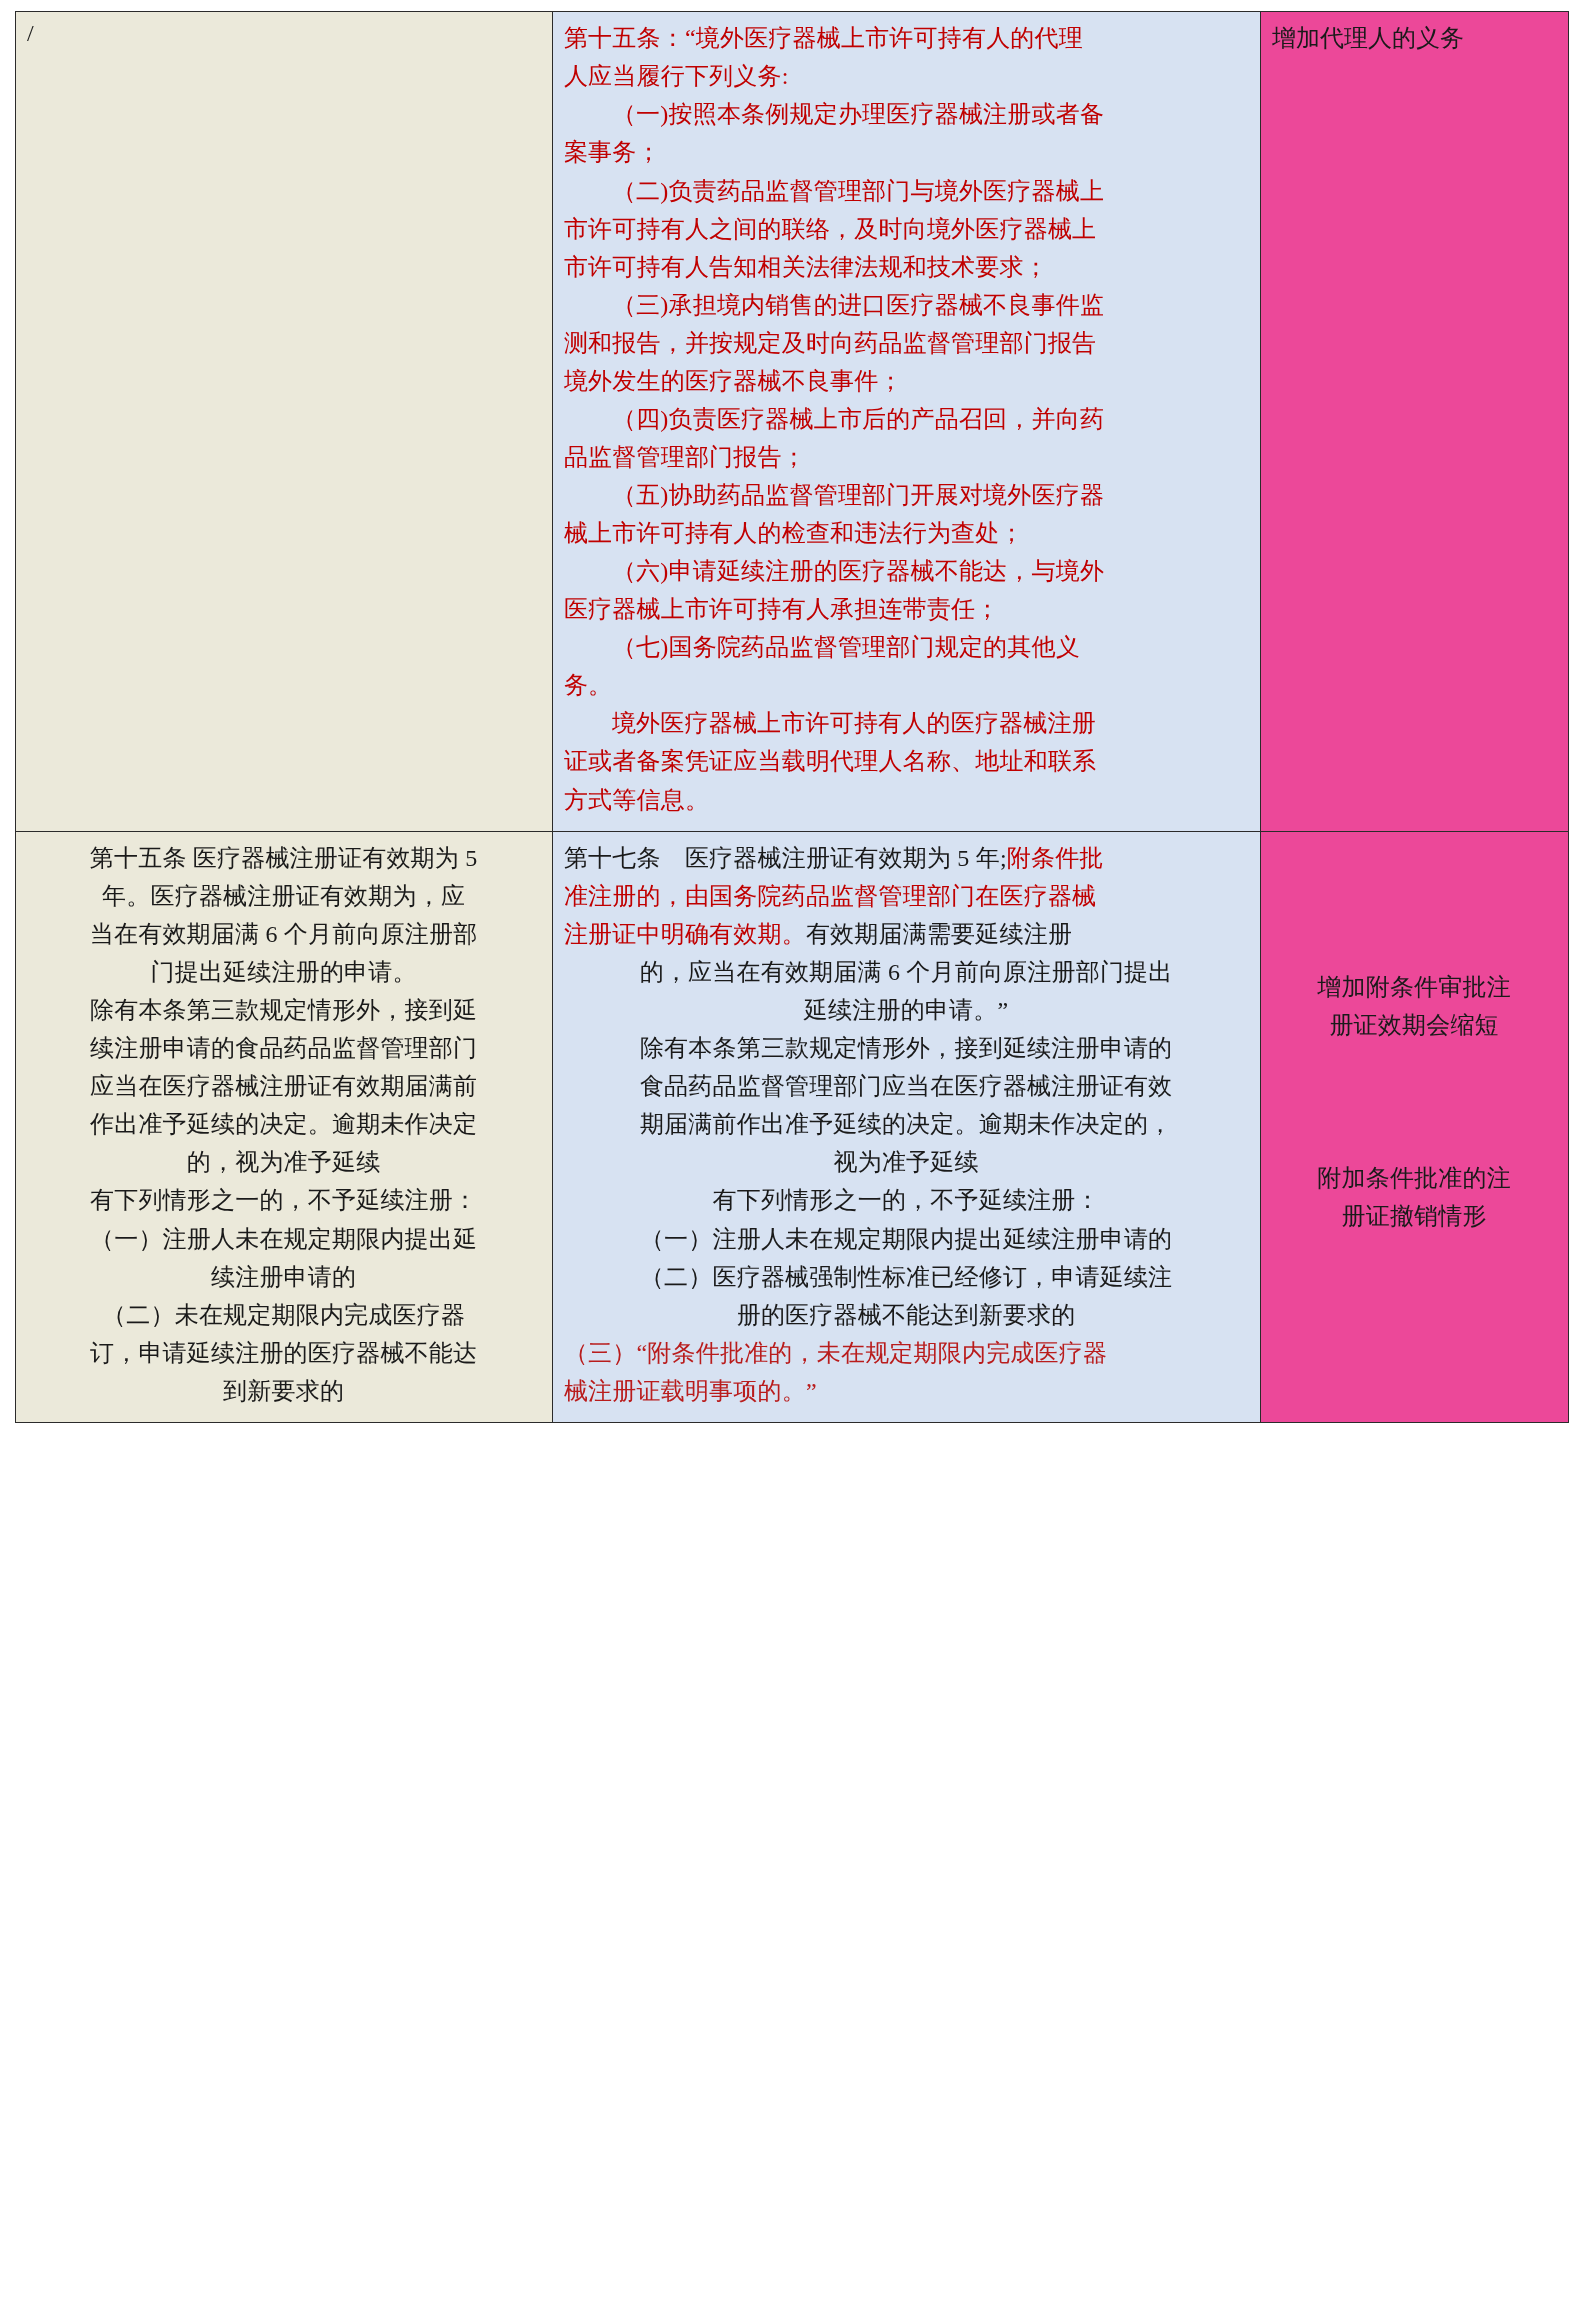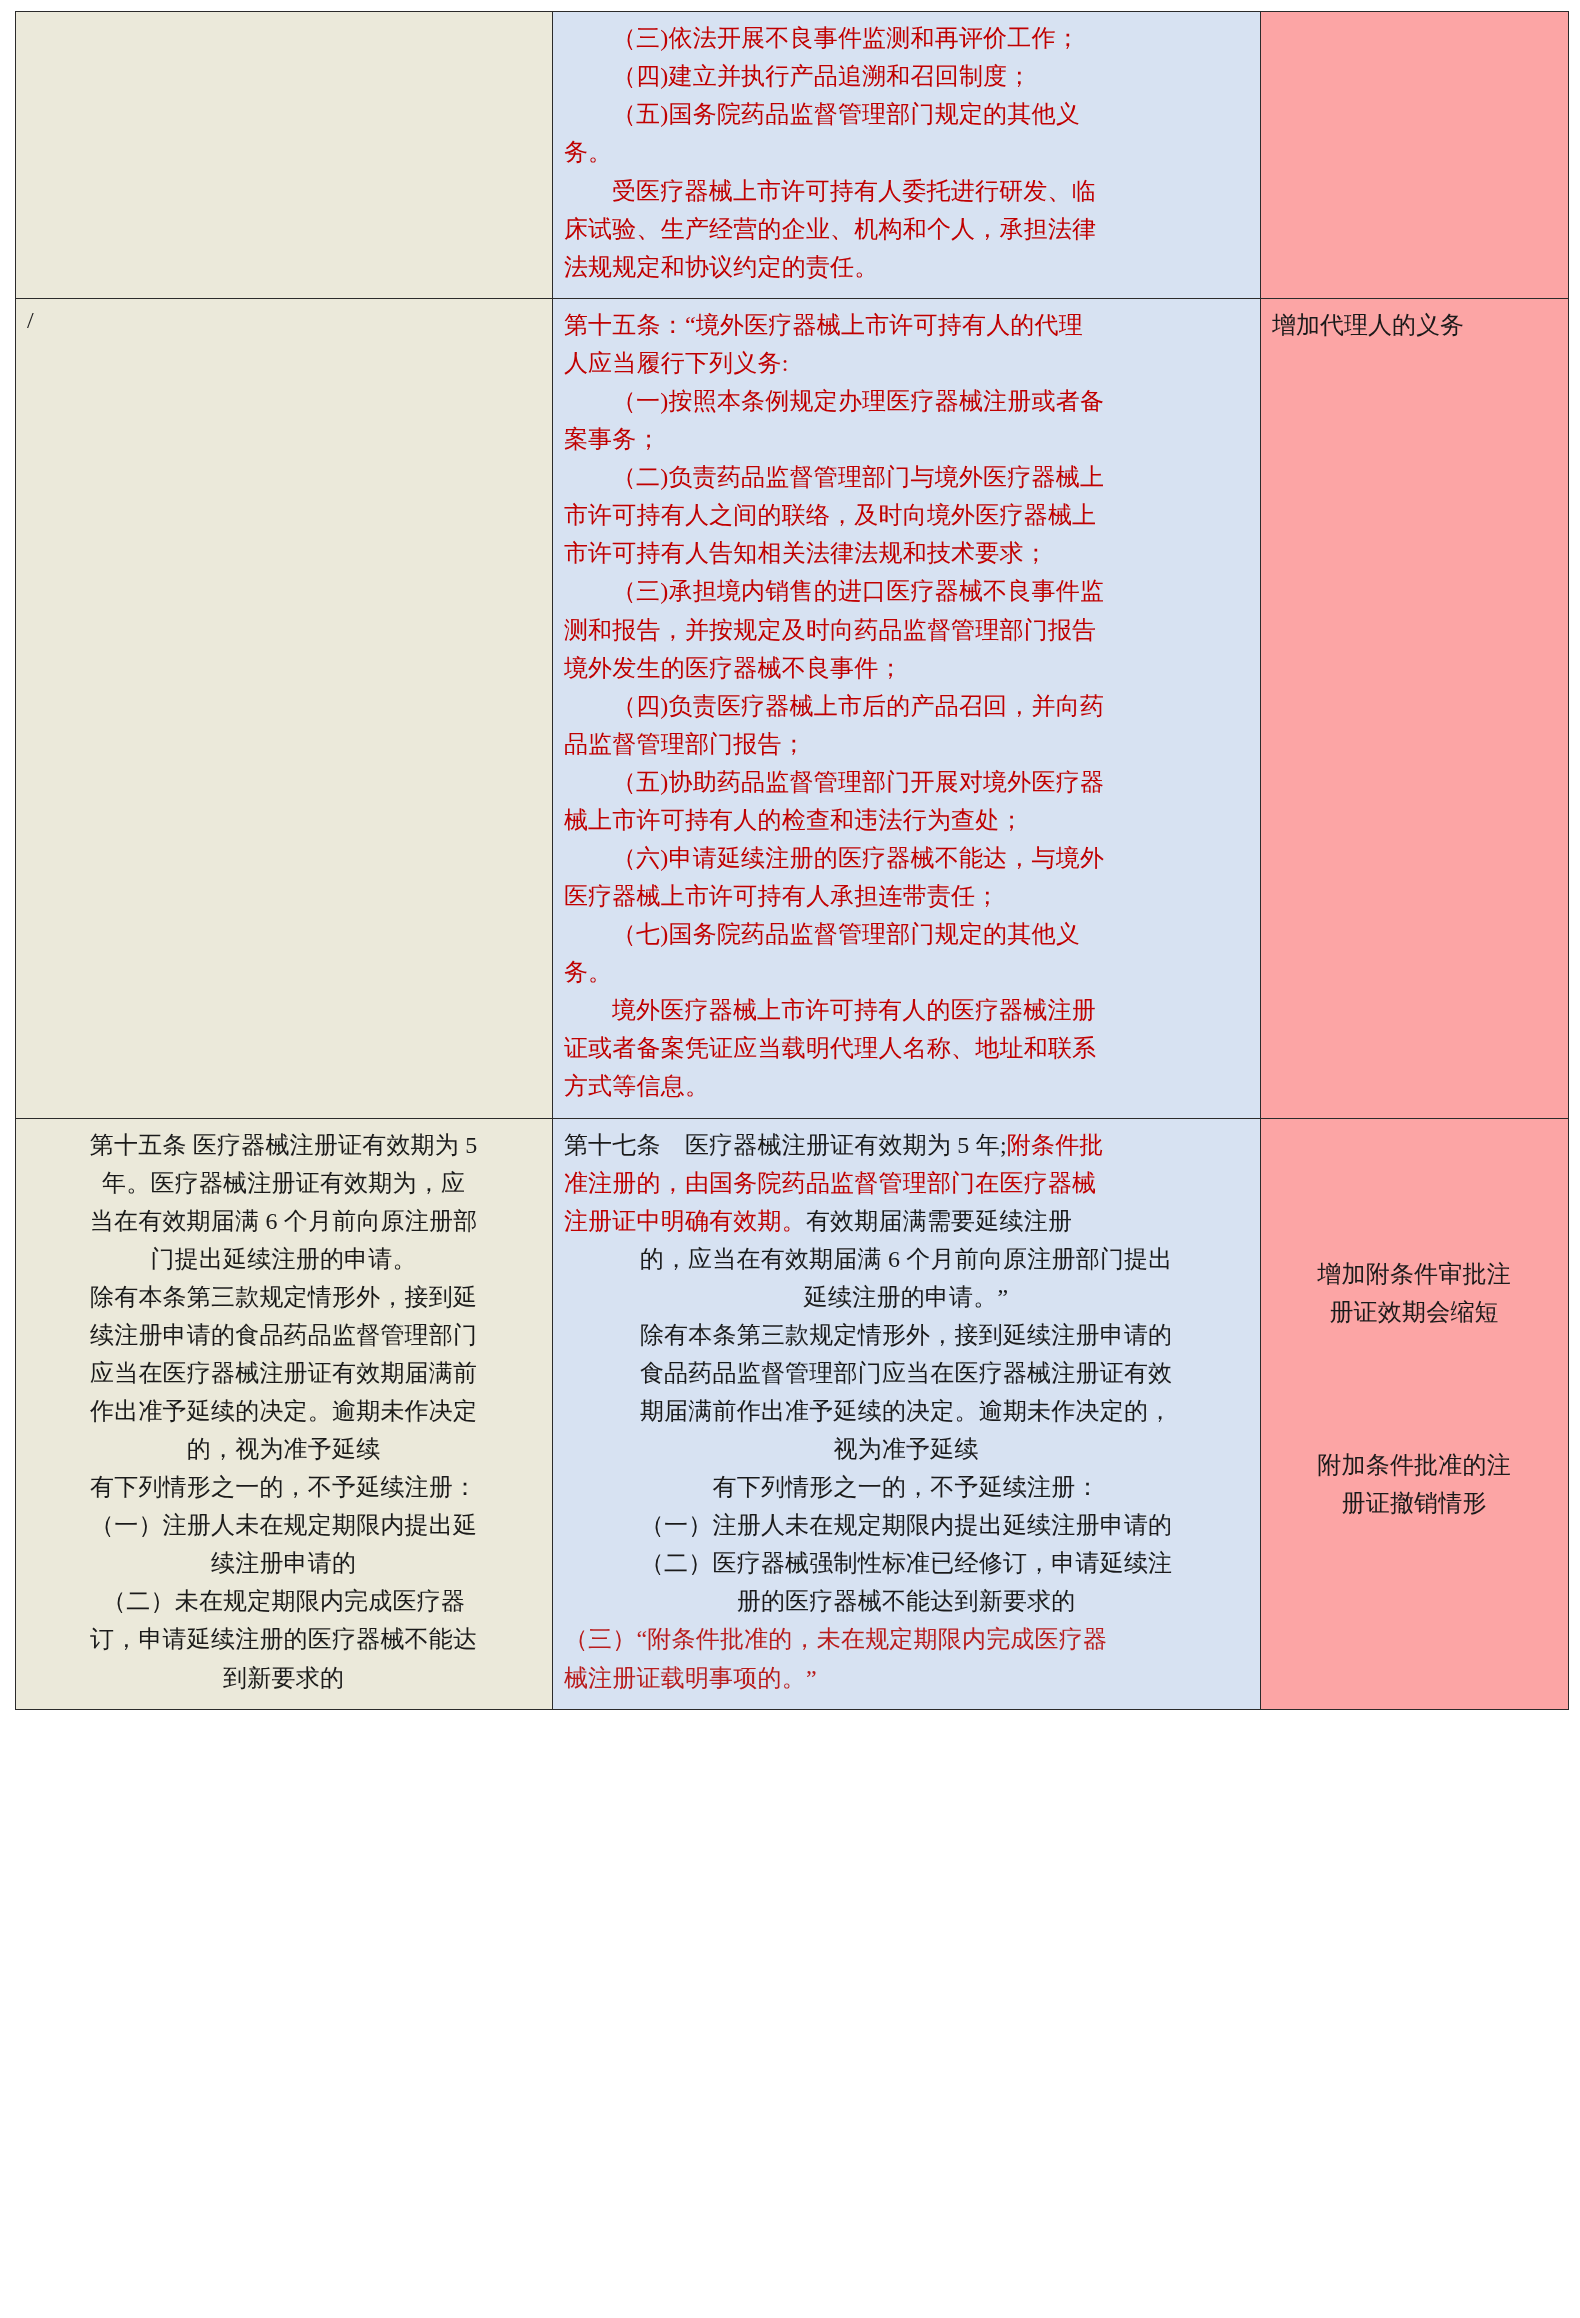--- a/index.html
+++ b/index.html
@@ -35,21 +35,21 @@
 
   .cell-old {
     background: #ebe9da;
     color: #1a1a1a;
   }
   .cell-new {
     background: #d7e2f2;
     color: #c00000;
   }
   .cell-note {
-    background: #fca5a5;
+    background: #ec4899;
     color: #1a1a1a;
     margin-left: 8px;
   }
   .cell-plain-black {
     color: #1a1a1a;
   }
 
   p {
     margin: 0 0 1.6px 0;
     font-size: 24px;
@@ -80,33 +80,20 @@
 
 <div class="page">
   <table class="doc-table">
     <colgroup>
       <col class="c1">
         <col class="c2">
         <col class="c3">
     </colgroup>
     <tbody>
 
-      <tr>
-        <td class="cell-old"></td>
-        <td class="cell-new">
-          <p class="indent red">（三)依法开展不良事件监测和再评价工作；</p>
-          <p class="indent red">（四)建立并执行产品追溯和召回制度；</p>
-          <p class="indent red">（五)国务院药品监督管理部门规定的其他义</p>
-          <p class="red">务。</p>
-          <p class="indent red">受医疗器械上市许可持有人委托进行研发、临</p>
-          <p class="red">床试验、生产经营的企业、机构和个人，承担法律</p>
-          <p class="red">法规规定和协议约定的责任。</p>
-        </td>
-        <td class="cell-note"></td>
-      </tr>
 
       <tr>
         <td class="cell-old vcenter-cell">
           <span class="slash">/</span>
         </td>
         <td class="cell-new">
           <p class="red">第十五条：“境外医疗器械上市许可持有人的代理</p>
           <p class="red">人应当履行下列义务:</p>
           <p class="indent red">（一)按照本条例规定办理医疗器械注册或者备</p>
           <p class="red">案事务；</p>

